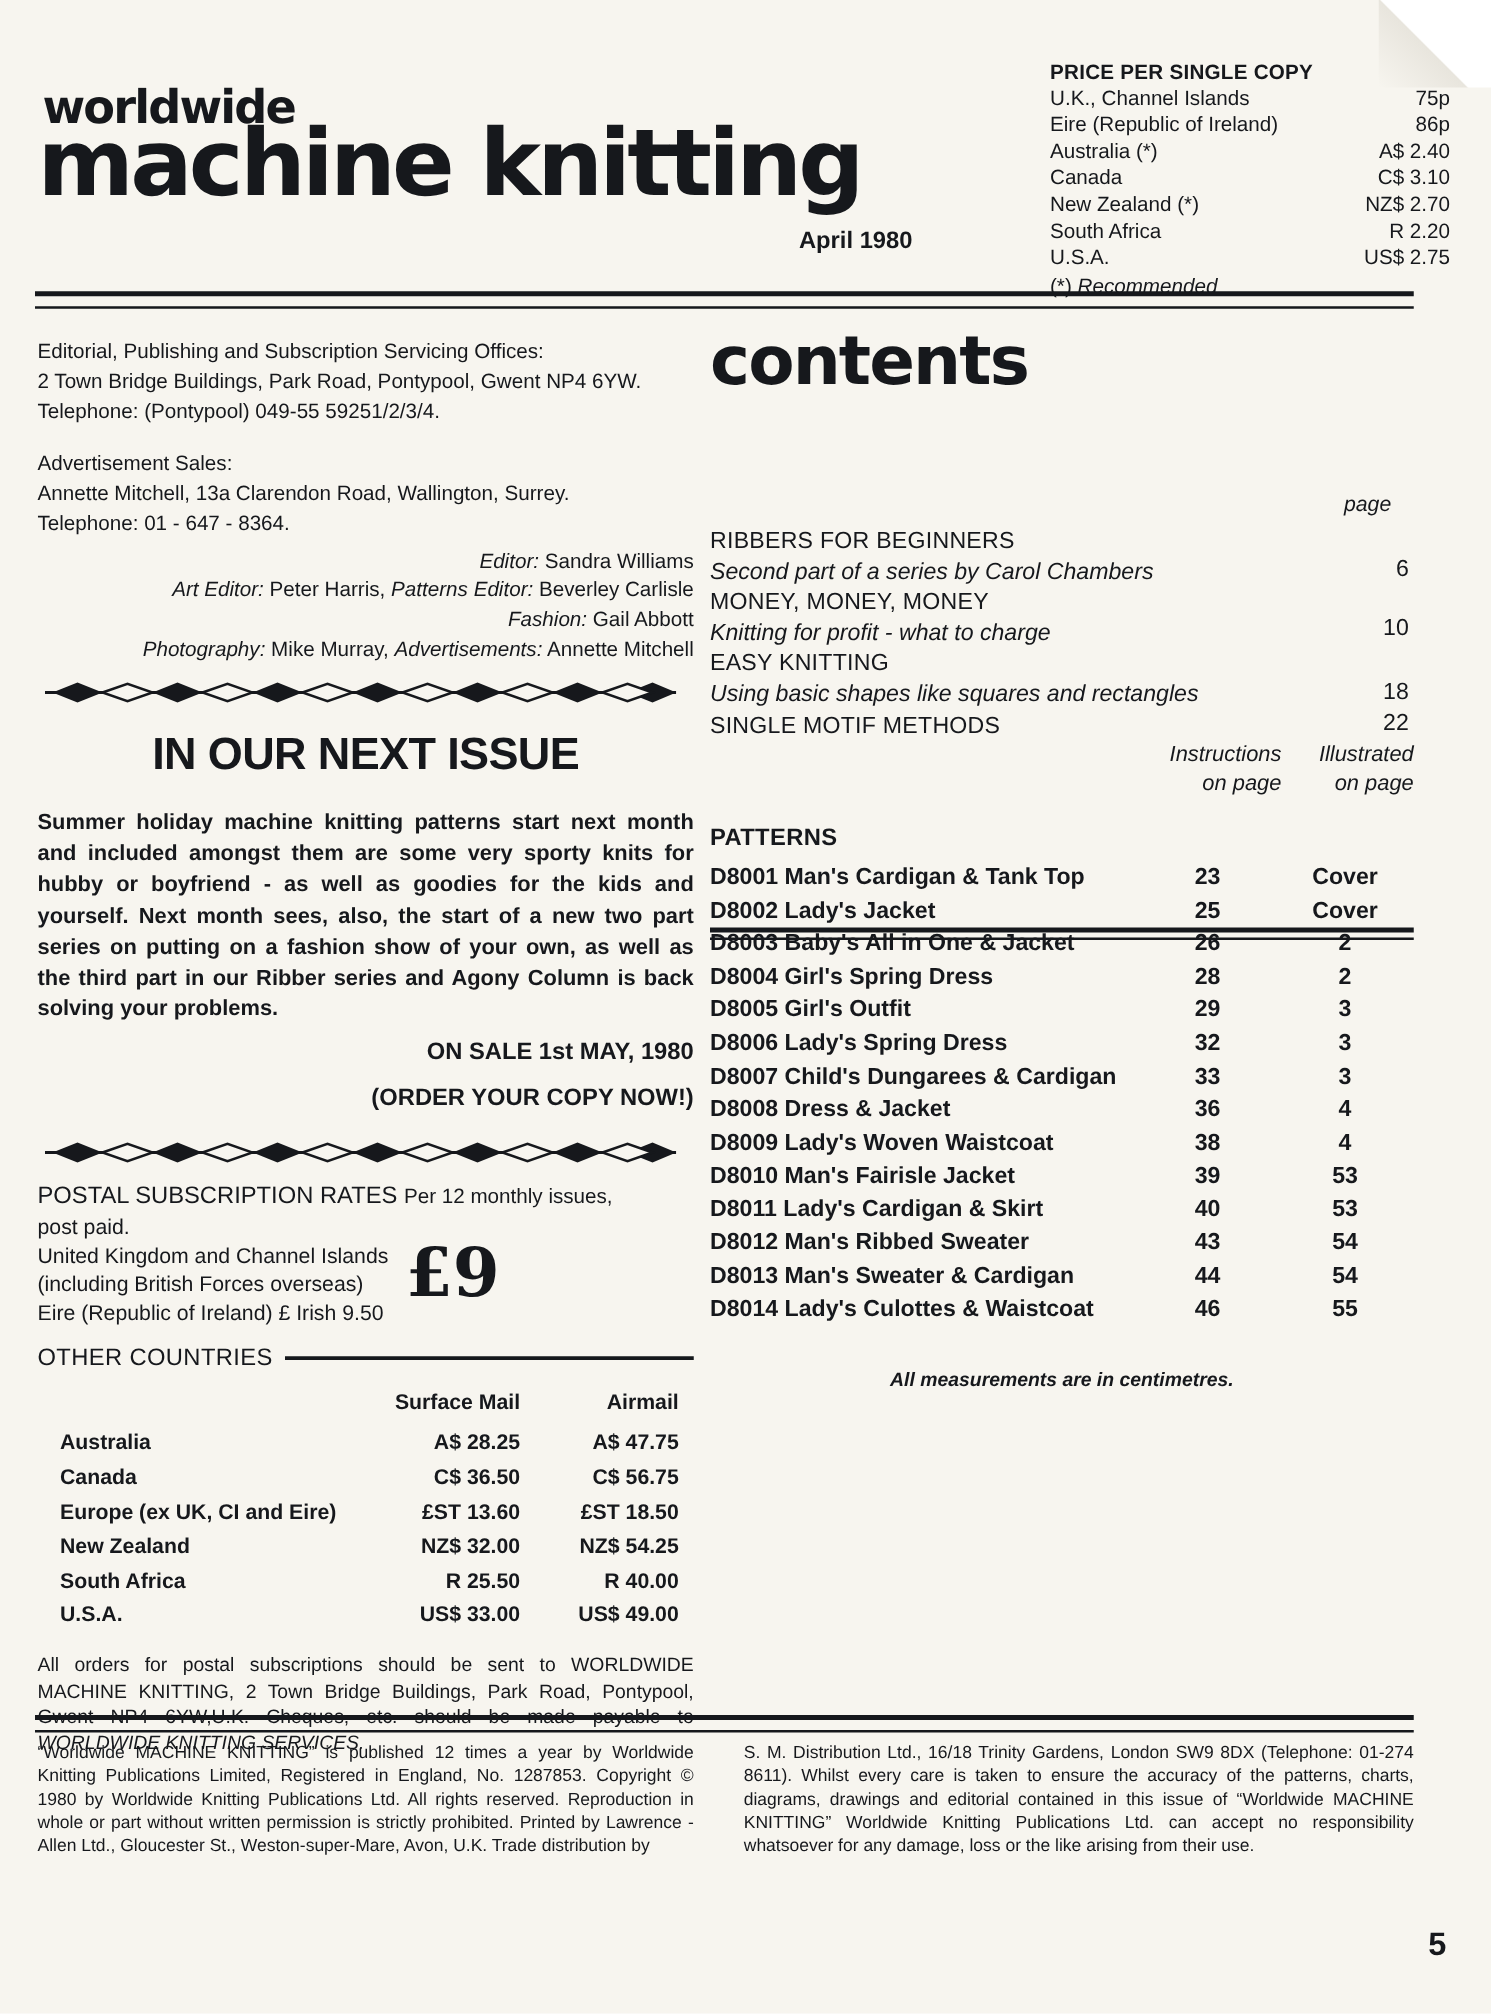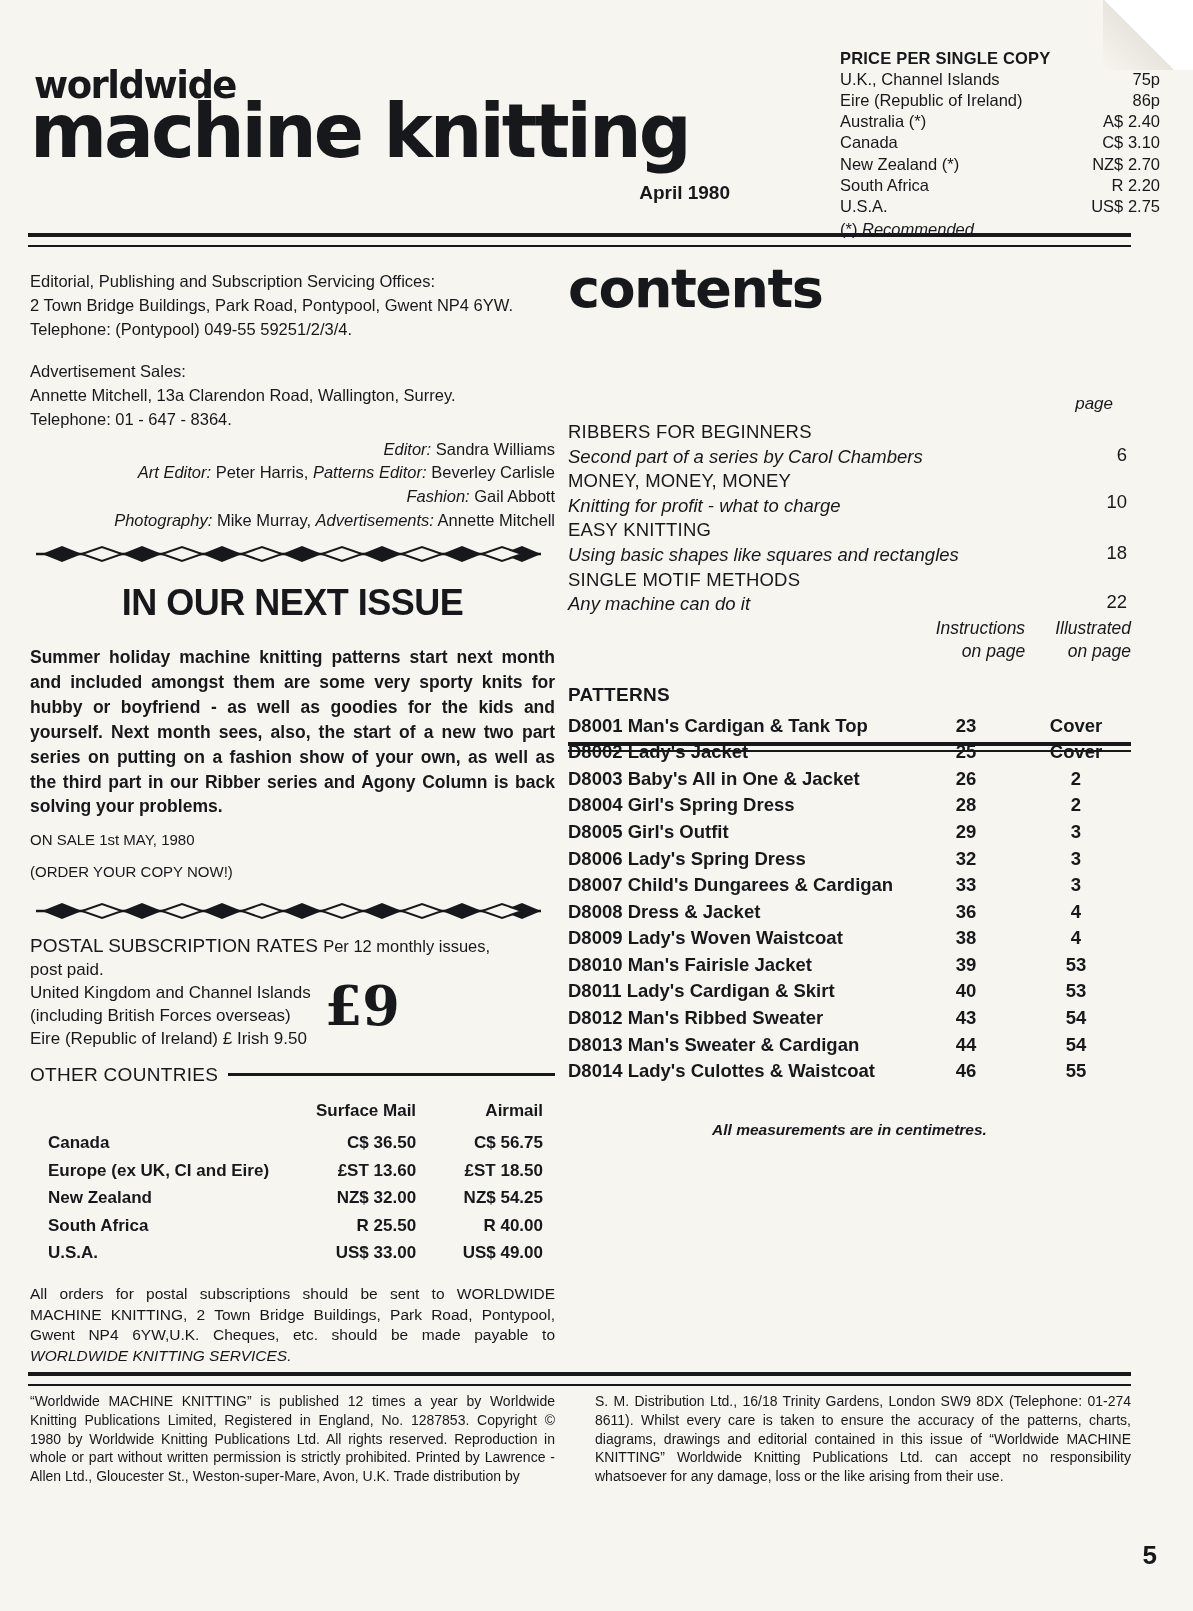--- a/index.html
+++ b/index.html
@@ -127,23 +127,23 @@
     letter-spacing: -0.5px;
     margin: 14px 0 16px 0;
   }
   .next-issue-body {
     font-weight: bold;
     font-size: 17.5px;
     line-height: 1.42;
     text-align: justify;
   }
   .next-issue-sale {
-    text-align: left;
-    font-weight: normal;
-    font-size: 15px;
+    text-align: right;
+    font-weight: bold;
+    font-size: 19px;
     line-height: 1.42;
     margin-top: 10px;
   }
 
   .subs-head {
     font-size: 19px;
     margin-top: 6px;
   }
   .subs-line { font-size: 17px; line-height: 1.35; }
   .price-big {
@@ -436,20 +436,25 @@
     </div>
 
     <table class="rates">
       <tbody>
           <tr>
         <th class="c1"></th>
         <th class="c2">Surface Mail</th>
         <th class="c3">Airmail</th>
       </tr>
       <tr>
+        <td class="c1">Australia</td>
+        <td class="c2">A$ 28.25</td>
+        <td class="c3">A$ 47.75</td>
+      </tr>
+      <tr>
         <td class="c1">Canada</td>
         <td class="c2">C$ 36.50</td>
         <td class="c3">C$ 56.75</td>
       </tr>
       <tr>
         <td class="c1">Europe (ex UK, CI and Eire)</td>
         <td class="c2">£ST 13.60</td>
         <td class="c3">£ST 18.50</td>
       </tr>
       <tr>
@@ -491,21 +496,20 @@
         <div class="toc-sub">Knitting for profit - what to charge</div>
         <span class="toc-pg" style="bottom:4px">10</span>
       </div>
       <div class="toc-item">
         <div class="toc-head">EASY KNITTING</div>
         <div class="toc-sub">Using basic shapes like squares and rectangles</div>
         <span class="toc-pg" style="bottom:2px">18</span>
       </div>
       <div class="toc-item">
         <div class="toc-head">SINGLE MOTIF METHODS</div>
-        <div class="toc-sub">Any machine can do it</div>
         <span class="toc-pg" style="bottom:2px">22</span>
       </div>
     </div>
 
     <div class="instr-head">
       <div>
         <div>Instructions</div>
         <div>on page</div>
       </div>
       <div>

